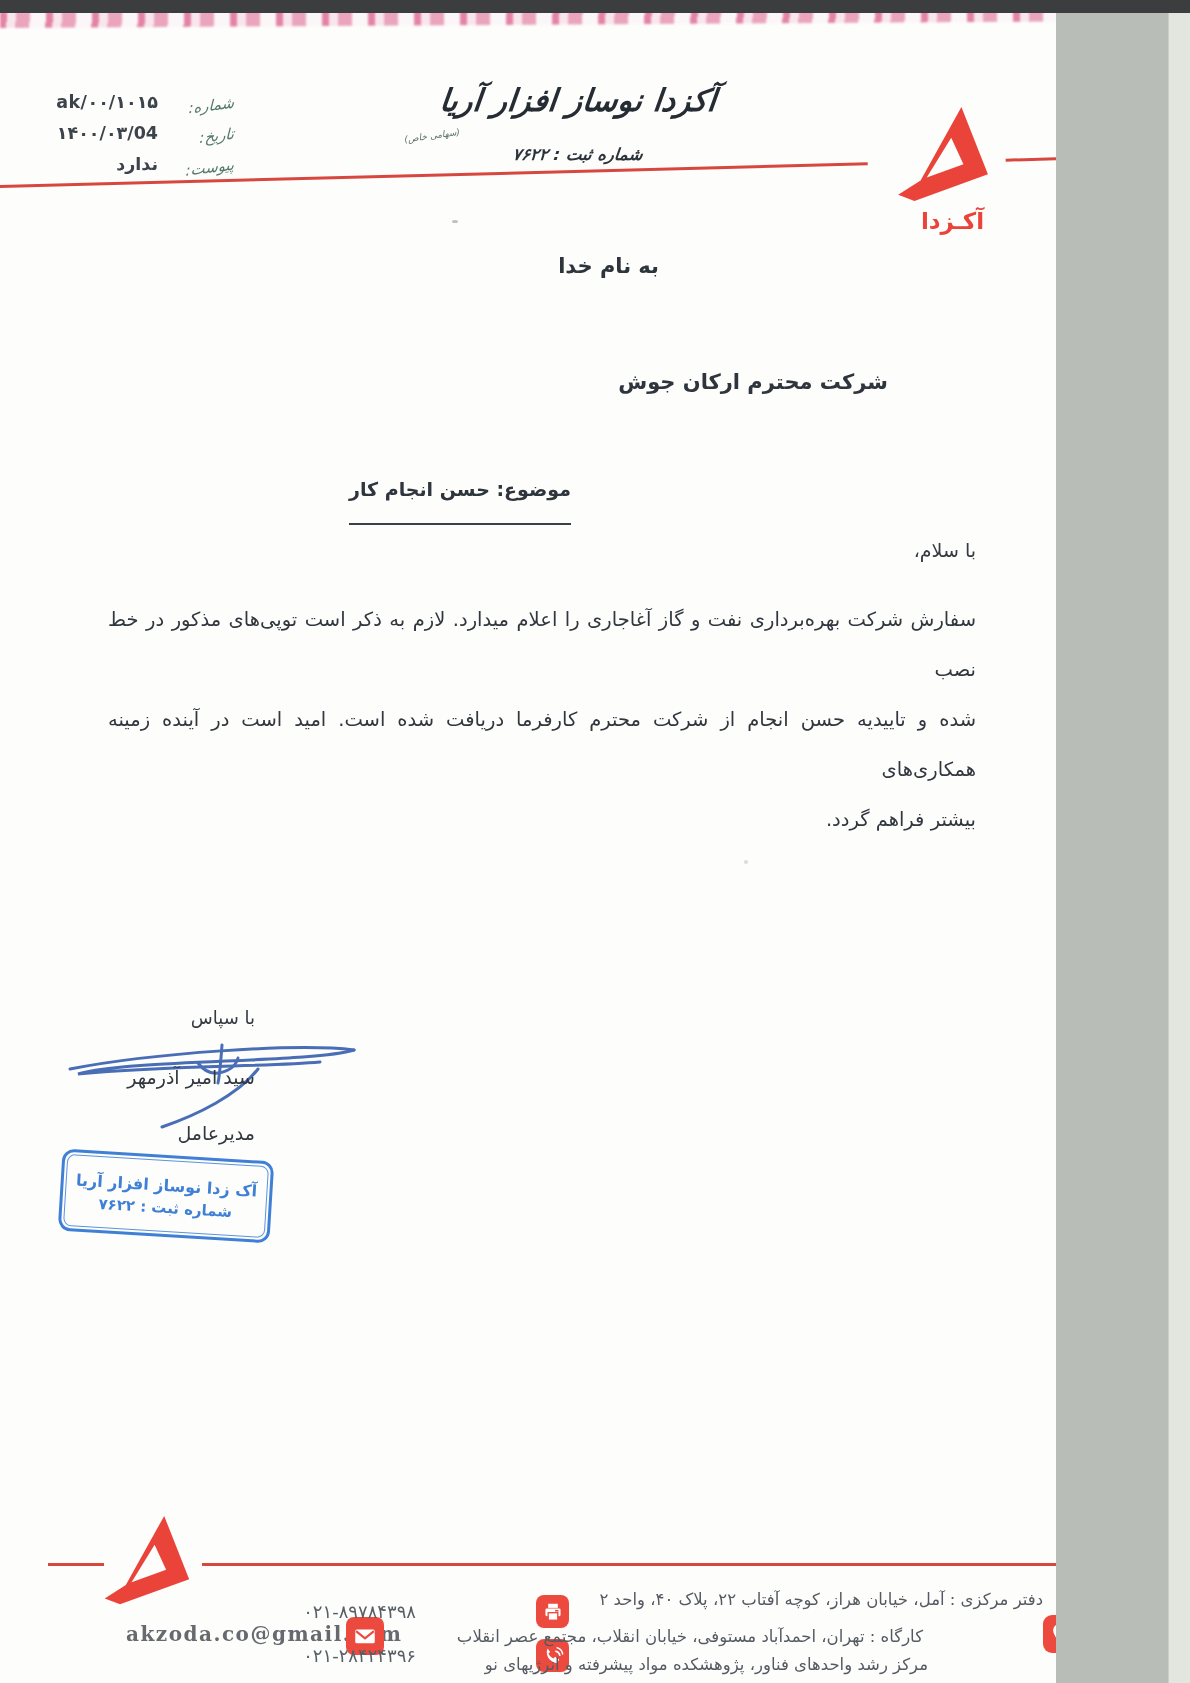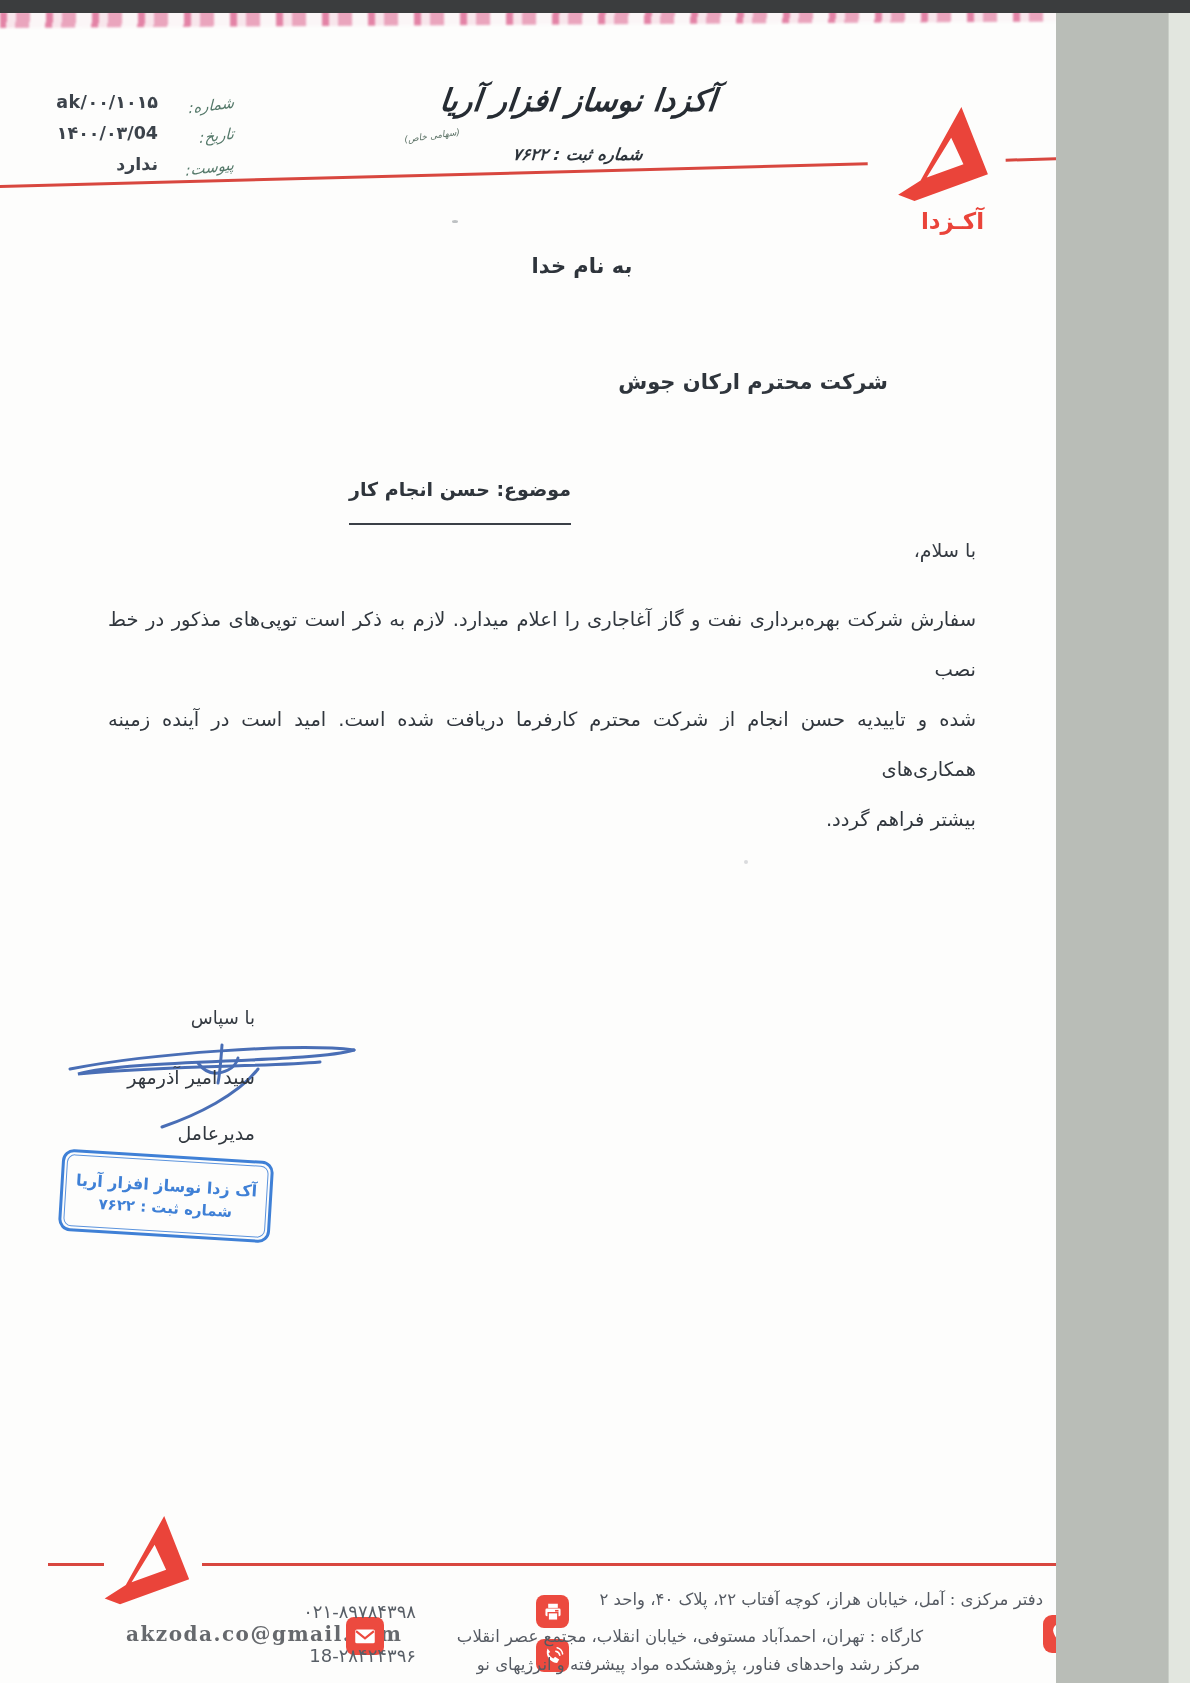--- a/index.html
+++ b/index.html
@@ -75,21 +75,21 @@
   .rule-top .gapseg { width:138px; }
   .rule-top .seg2 { flex:1; height:3px; background:#d8473f; }
   .rule-bottom { position:absolute; left:48px; top:1551px; width:1120px; display:flex; }
   .rule-bottom .seg1 { width:56px; height:3px; background:#d8473f; }
   .rule-bottom .gapseg { width:98px; }
   .rule-bottom .seg2 { flex:1; height:3px; background:#d8473f; }
 
   
   .fa { direction:rtl; unicode-bidi:embed; }
   .bismillah {
-    position:absolute; left:472px; top:242px; width:220px; text-align:center;
+    position:absolute; left:439px; top:242px; width:220px; text-align:right;
     font-size:21px; font-weight:bold; color:#2e343b;
   }
   .addressee {
     position:absolute; right:168px; top:358px;
     font-size:21px; font-weight:bold; color:#2f353c;
   }
   .subject {
     position:absolute; right:485px; top:466px;
     font-size:19px; font-weight:bold; color:#2f353c;
     border-bottom:2.5px solid #3a4047; padding-bottom:23px;
@@ -138,21 +138,21 @@
   .i-pin   { left:1043px; top:1603px; width:33px; height:38px; border-radius:9px; }
   .phone-num {
     position:absolute; right:640px; direction:ltr; text-align:right;
     font-size:18px; color:#585e66; letter-spacing:1px;
   }
   .num-fax { top:1589px; }
   .num-tel { top:1633px; }
   .addr { position:absolute; font-size:16.5px; color:#555a62; text-align:center; }
   .addr1 { right:13px;  top:1578px; }
   .addr2 { right:133px; top:1615px; }
-  .addr3 { right:136px; top:1643px; }
+  .addr3 { right:128px; top:1643px; }
 </style>
 </head>
 <body>
 
 <div class="paper">
 
   <div class="meta">
     <div class="meta-row">
       <div class="meta-value">ak/۰۰/۱۰۱۵</div>
       <div class="meta-label fa">شماره:</div>
@@ -245,21 +245,21 @@
 
   <div class="icon-badge i-phone">
     <svg width="22" height="22" viewBox="0 0 32 32">
       <path d="M7 9 c-1 9 7 17 15 17 l3-5 -6-4 -2.5 2.5 c-3.5-1.5-6-4-7-7.5 L12 10 8 5 Z" fill="#ffffff"></path>
       <path d="M20 9 q5 1 6 6" stroke="#ffffff" stroke-width="2.2" fill="none" stroke-linecap="round"></path>
       <path d="M22 4 q7 2 8 9" stroke="#ffffff" stroke-width="2.2" fill="none" stroke-linecap="round"></path>
     </svg>
   </div>
 
   <div class="phone-num num-fax">۰۲۱-۸۹۷۸۴۳۹۸</div>
-  <div class="phone-num num-tel">18-۲۸۴۲۴۳۹۶</div>
+  <div class="phone-num num-tel">۰۲۱-۲۸۴۲۴۳۹۶</div>
 
   <div class="icon-badge i-pin">
     <svg width="22" height="26" viewBox="0 0 32 38">
       <path d="M16 4 c-5.5 0 -10 4.2 -10 9.6 c0 7.2 10 18.4 10 18.4 s10 -11.2 10 -18.4 c0 -5.4 -4.5 -9.6 -10 -9.6 z" fill="#ffffff"></path>
       <circle cx="16" cy="13.6" r="3.6" fill="#ec4a3f"></circle>
     </svg>
   </div>
 
   <div class="addr addr1 fa">دفتر مرکزی : آمل، خیابان هراز، کوچه آفتاب ۲۲، پلاک ۴۰، واحد ۲</div>
   <div class="addr addr2 fa">کارگاه : تهران، احمدآباد مستوفی، خیابان انقلاب، مجتمع عصر انقلاب</div>

